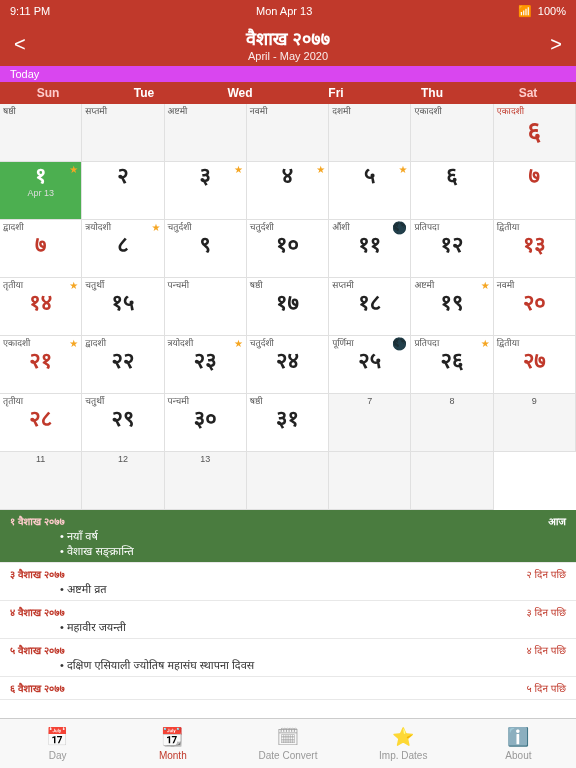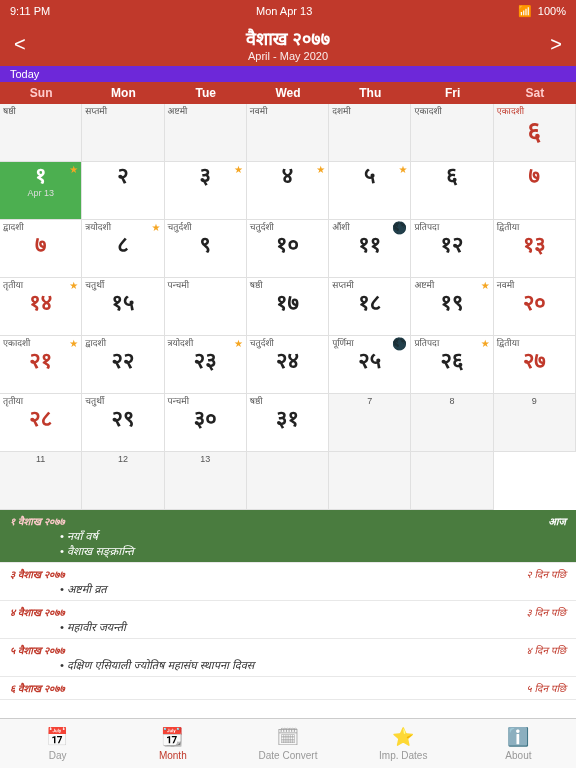--- a/index.html
+++ b/index.html
@@ -53,21 +53,21 @@
       font-size: 20px;
       cursor: pointer;
       padding: 4px 10px;
     }
     #header .nav-left { left: 4px; }
     #header .nav-right { right: 4px; }
 
     
     #day-headers {
       display: grid;
-      grid-template-columns: repeat(7, 1fr);
+      grid-template-columns: repeat(6, 1fr);
       background: #c0392b;
     }
     .day-header {
       text-align: center;
       color: white;
       font-size: 12px;
       font-weight: 600;
       padding: 4px 0;
     }
     .day-header.sun { color: #ffcccc; }
@@ -146,21 +146,20 @@
       padding: 5px 10px;
     }
     #festivals-list {
       background: white;
       overflow-y: auto;
       flex: 1;
     }
     .festival-item {
       padding: 4px 10px 4px 10px;
       border-bottom: 0.5px solid #e8e8e8;
-      font-style: italic;
     }
     .festival-item.highlighted {
       background: #4a7c3f;
     }
     .festival-item .fest-date {
       font-size: 10px;
       color: #c0392b;
       font-weight: bold;
     }
     .festival-item.highlighted .fest-date {
@@ -232,21 +231,21 @@
     }
 
     #festivals-section {
       flex: 1;
       display: flex;
       flex-direction: column;
       overflow: hidden;
     }
 
     .today-row {
-      background: #6d28d9;
+      background: #d946ef;
       color: white;
       padding: 2px 10px;
       font-size: 11px;
       cursor: pointer;
     }
   </style>
 </head>
 <body>
 
 <div id="status-bar">
@@ -266,25 +265,24 @@
     <div class="sub-title">April - May 2020</div>
     <div class="nav-right">&gt;</div>
   </div>
 
   <div class="today-row">
     <span>Today</span>
   </div>
 
   <div id="day-headers">
     <div class="day-header sun">Sun</div>
-    <div class="day-header mon">Mon</div>
     <div class="day-header tue">Tue</div>
     <div class="day-header wed">Wed</div>
+    <div class="day-header fri">Fri</div>
     <div class="day-header thu">Thu</div>
-    <div class="day-header fri">Fri</div>
     <div class="day-header sat">Sat</div>
   </div>
 
   <div id="calendar-grid">
       <div class="cal-cell outside-month">
         <div class="tithi">षष्ठी</div>
       </div>
       <div class="cal-cell outside-month">
         <div class="tithi">सप्तमी</div>
       </div>

